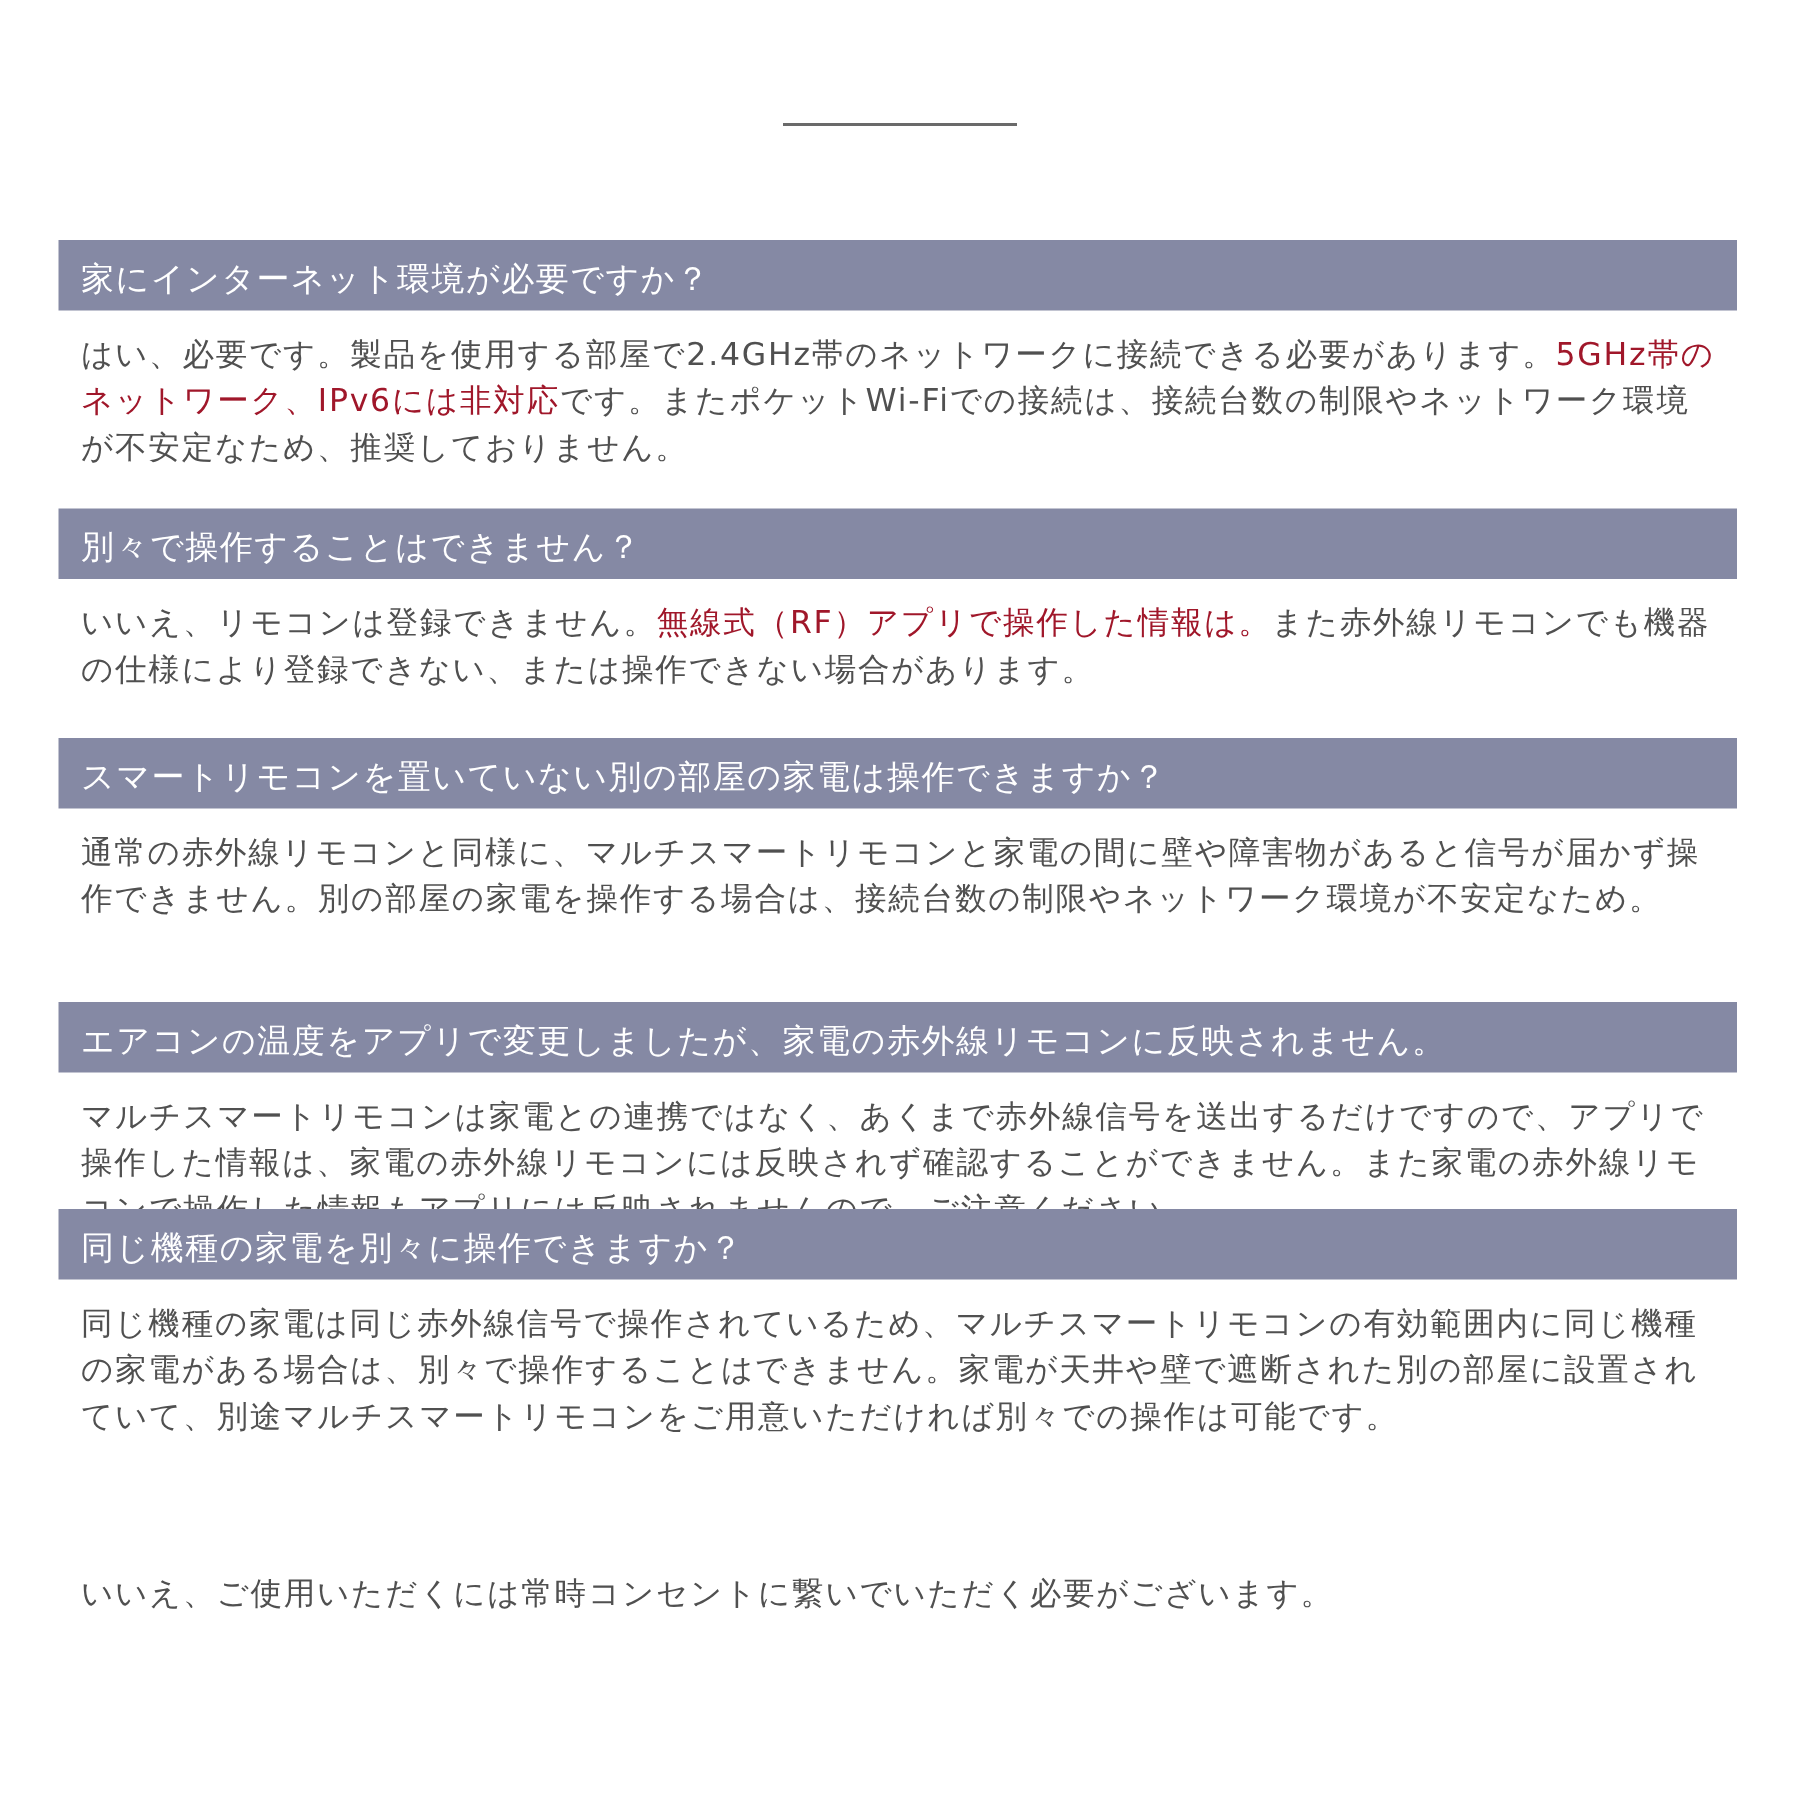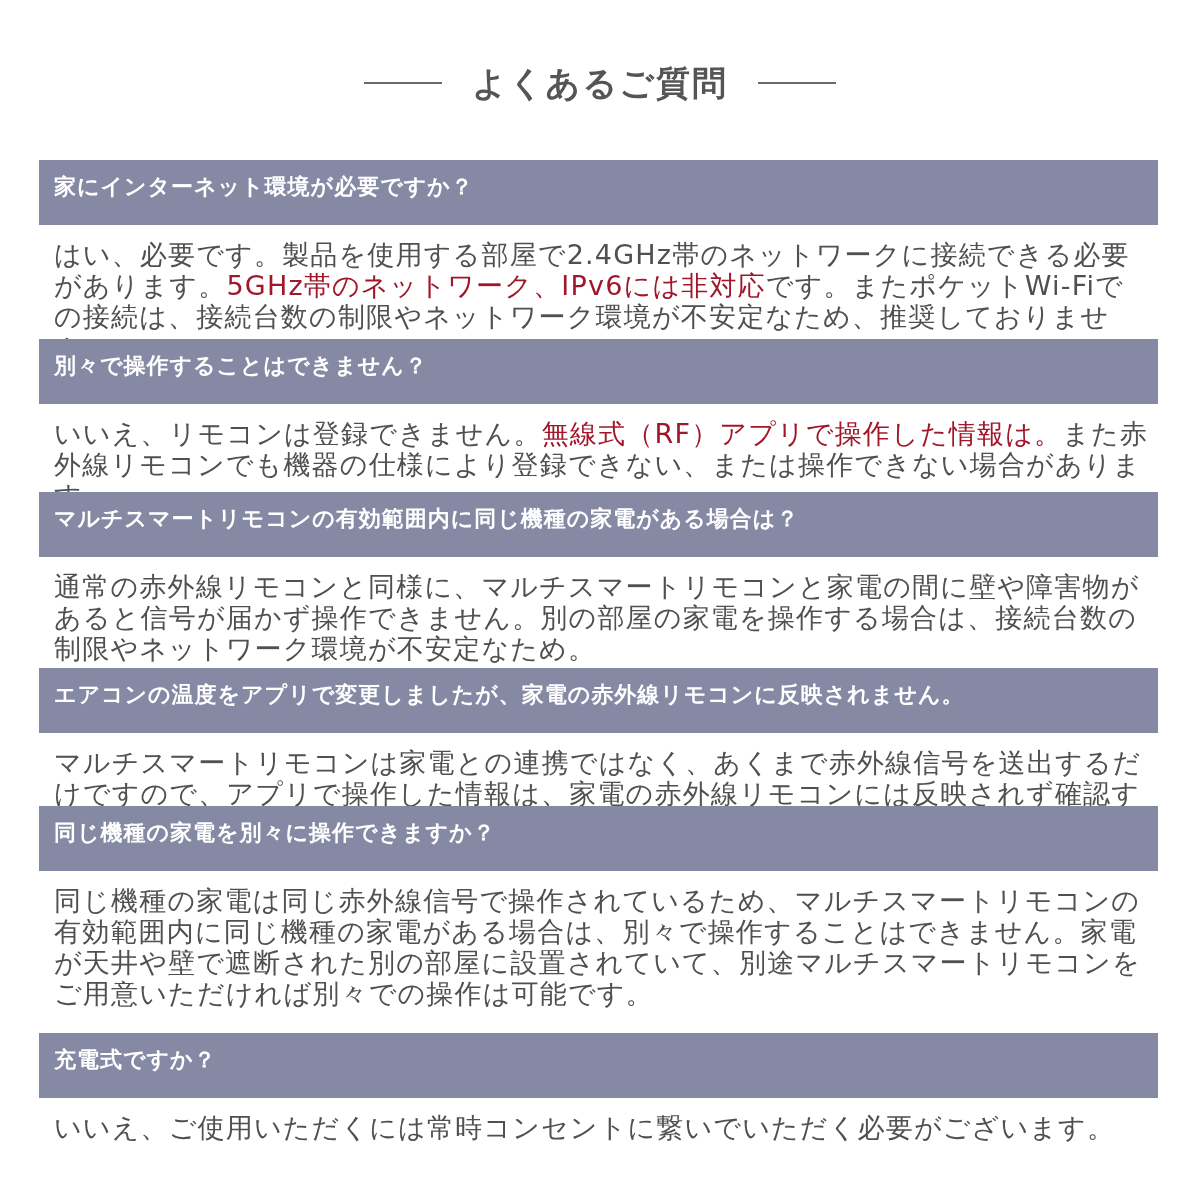--- a/index.html
+++ b/index.html
@@ -37,74 +37,72 @@
       letter-spacing: 2px;
       margin: 0 30px;
       line-height: 50px;
     }
     .faq {
       position: absolute;
       left: 39px;
       width: 1119px;
     }
     .q-bar {
-      height: 65px;
+      height: 47px;
       background: #8589a4;
       color: #ffffff;
       font-size: 22px;
-      font-weight: bold;
+      font-weight: normal;
       line-height: 53px;
       padding-left: 15px;
       box-sizing: border-box;
       white-space: nowrap;
       letter-spacing: 1px;
     }
     .answer {
       padding: 14px 0 0 15px;
-      font-size: 27px;
+      font-size: 21px;
       line-height: 31px;
       color: #505050;
       letter-spacing: 1.2px;
       width: 1110px;
       box-sizing: border-box;
     }
     .hl {
       color: #a0172a;
     }
   </style>
 </head>
 <body>
 
 <div class="title-row">
   <div class="title-line"></div>
-  <div class="title-text">よくあるご質問</div>
   <div class="title-line"></div>
 </div>
 
 <div class="faq" style="top:160px;">
   <div class="q-bar">家にインターネット環境が必要ですか？</div>
   <div class="answer"><span>はい、必要です。製品を使用する部屋で2.4GHz帯のネットワークに接続できる必要があります。</span><span class="hl">5GHz帯のネットワーク、IPv6には非対応</span><span>です。またポケットWi-Fiでの接続は、接続台数の制限やネットワーク環境が不安定なため、推奨しておりません。</span></div>
 </div>
 
 <div class="faq" style="top:339px;">
   <div class="q-bar">別々で操作することはできません？</div>
   <div class="answer"><span>いいえ、リモコンは登録できません。</span><span class="hl">無線式（RF）アプリで操作した情報は。</span><span>また赤外線リモコンでも機器の仕様により登録できない、または操作できない場合があります。</span></div>
 </div>
 
 <div class="faq" style="top:492px;">
-  <div class="q-bar">マルチスマートリモコンの有効範囲内に同じ機種の家電がある場合は？</div>
+  <div class="q-bar">スマートリモコンを置いていない別の部屋の家電は操作できますか？</div>
   <div class="answer"><span>通常の赤外線リモコンと同様に、マルチスマートリモコンと家電の間に壁や障害物があると信号が届かず操作できません。別の部屋の家電を操作する場合は、接続台数の制限やネットワーク環境が不安定なため。</span></div>
 </div>
 
 <div class="faq" style="top:668px;">
   <div class="q-bar">エアコンの温度をアプリで変更しましたが、家電の赤外線リモコンに反映されません。</div>
   <div class="answer"><span>マルチスマートリモコンは家電との連携ではなく、あくまで赤外線信号を送出するだけですので、アプリで操作した情報は、家電の赤外線リモコンには反映されず確認することができません。また家電の赤外線リモコンで操作した情報もアプリには反映されませんので、ご注意ください。</span></div>
 </div>
 
 <div class="faq" style="top:806px;">
   <div class="q-bar">同じ機種の家電を別々に操作できますか？</div>
   <div class="answer"><span>同じ機種の家電は同じ赤外線信号で操作されているため、マルチスマートリモコンの有効範囲内に同じ機種の家電がある場合は、別々で操作することはできません。家電が天井や壁で遮断された別の部屋に設置されていて、別途マルチスマートリモコンをご用意いただければ別々での操作は可能です。</span></div>
 </div>
 
 <div class="faq" style="top:1033px;">
-  <div class="q-bar">充電式ですか？</div>
   <div class="answer"><span>いいえ、ご使用いただくには常時コンセントに繋いでいただく必要がございます。</span></div>
 </div>
 
 </body></html>

